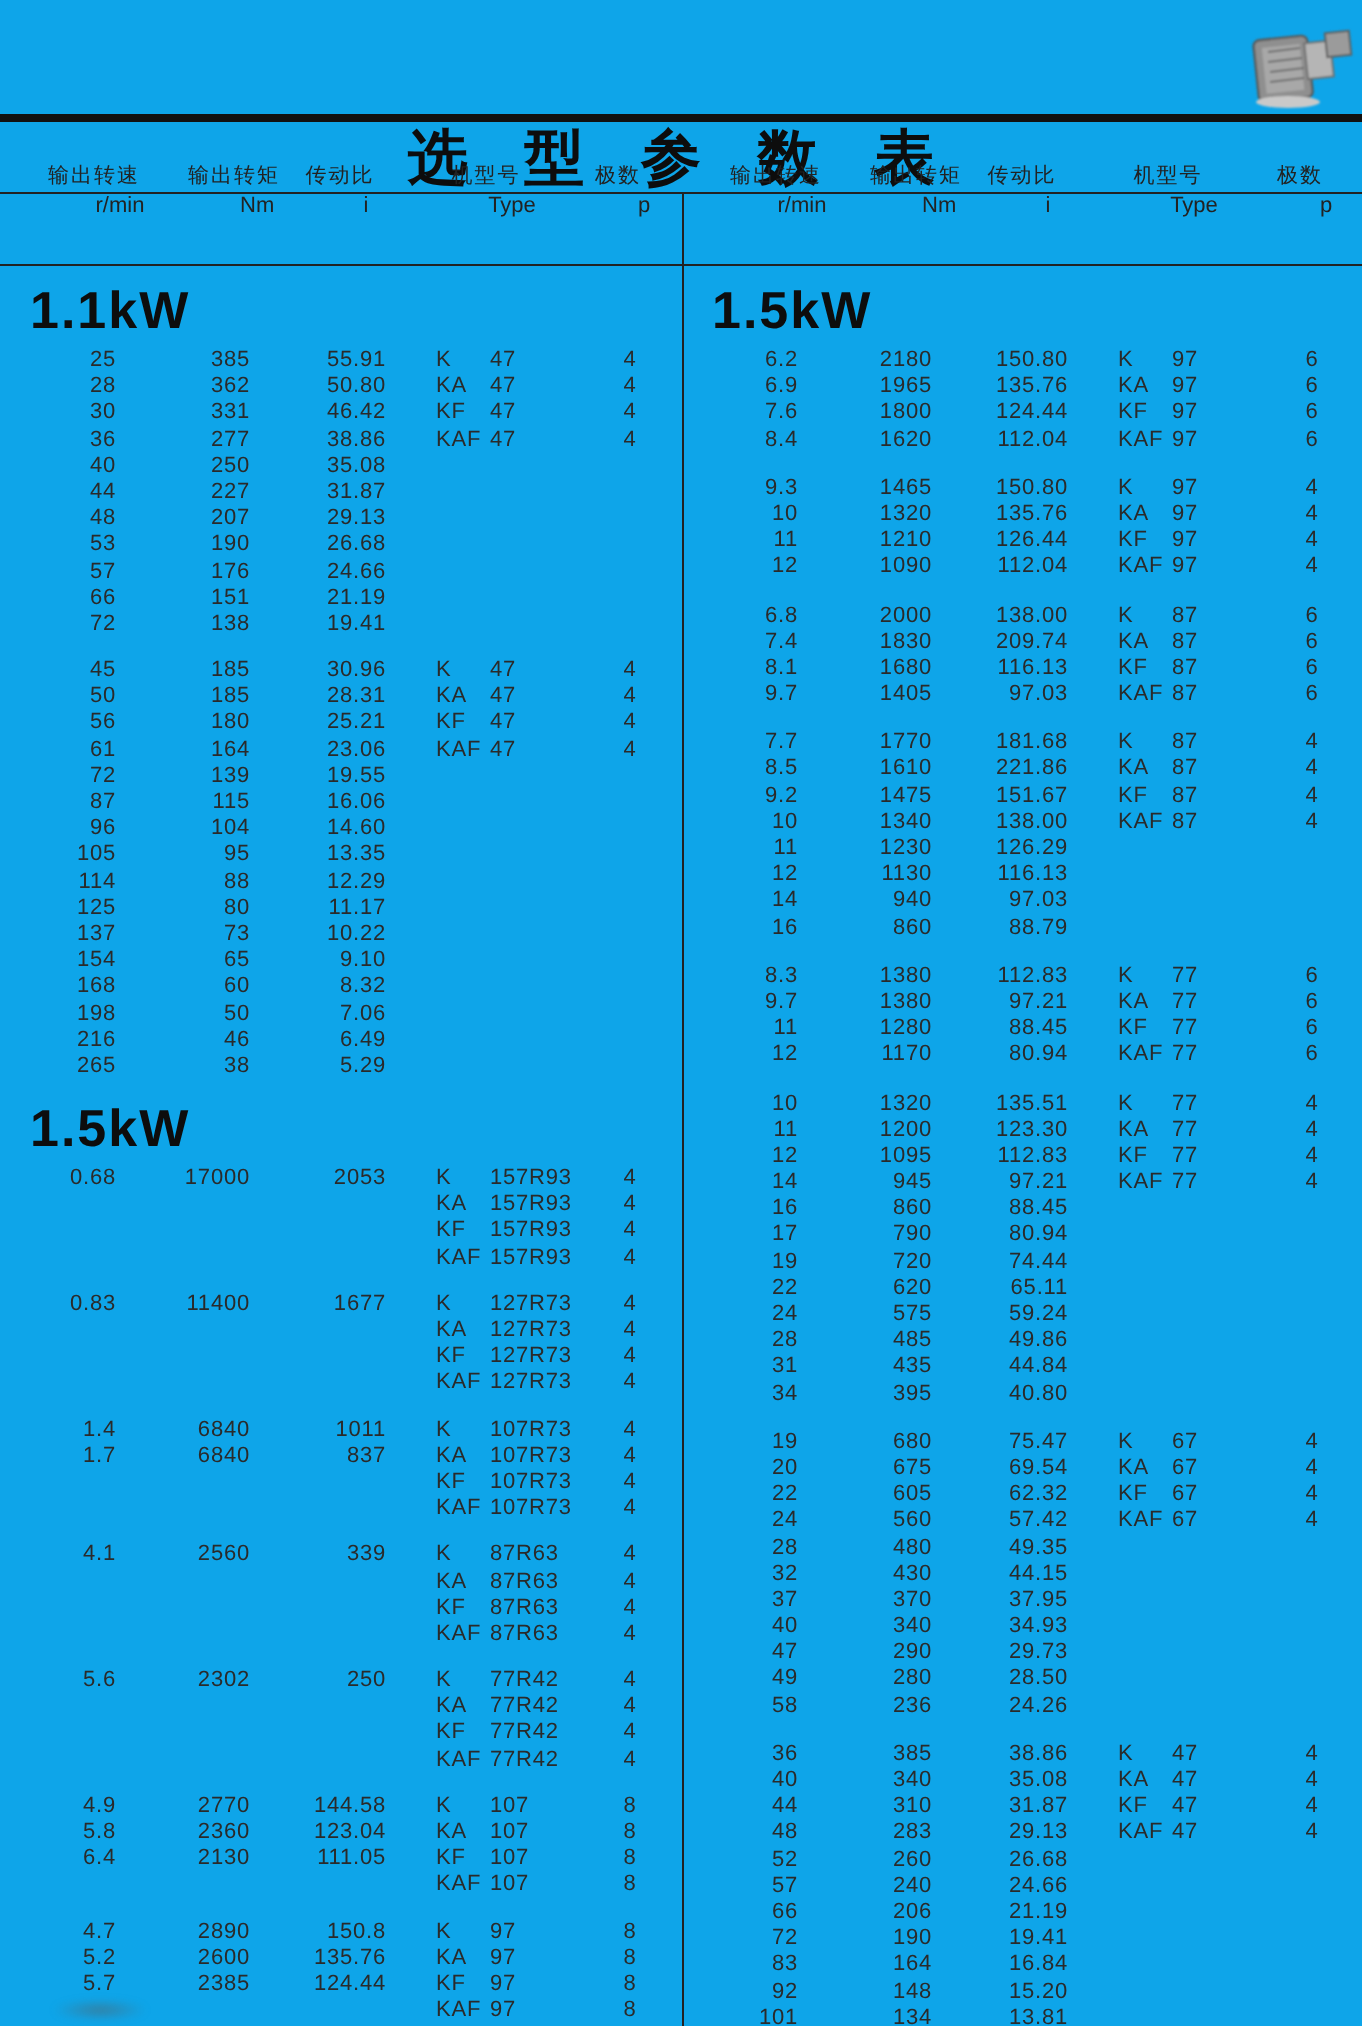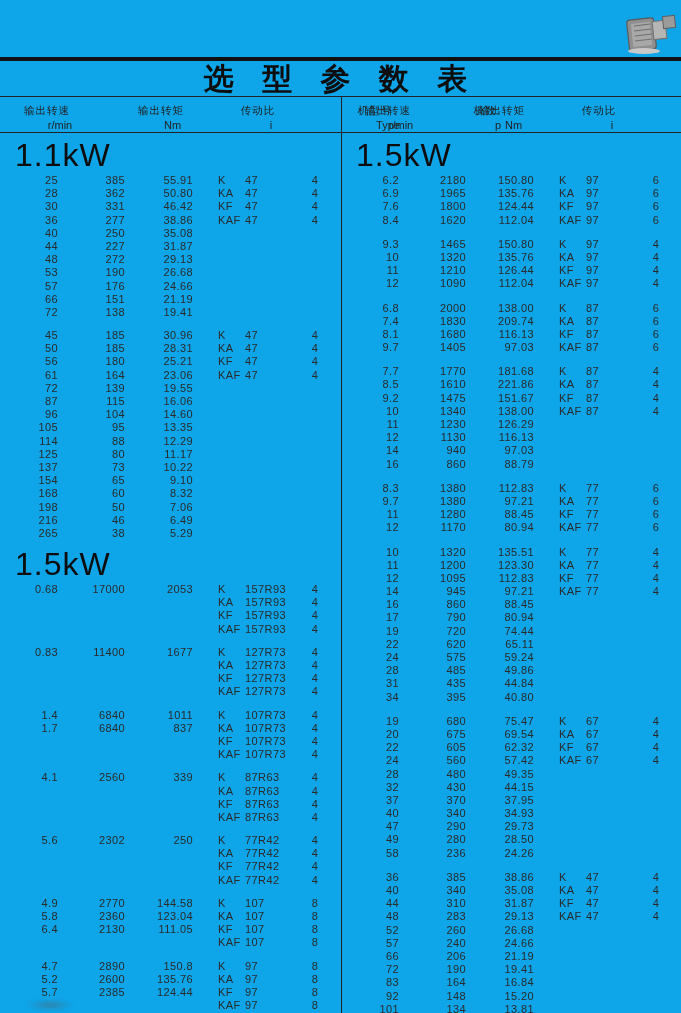--- a/index.html
+++ b/index.html
@@ -13,34 +13,34 @@
   .rule-thin-a { top:96px; height:1px; background:#222; }
   .rule-thin-b { top:132px; height:1px; background:#222; }
   .v-divider { position:absolute; left:341px; top:96px; width:1px; height:917px; background:#222; }
 
   .page-title {
     position:absolute; left:0; top:59px; width:681px; text-align:center;
     font-size:30px; font-weight:bold; letter-spacing:10px; color:#0d0d0d;
     white-space:nowrap;
   }
 
-  .header-band { position:absolute; top:102px; height:34px; display:grid;
-    grid-template-columns:94px 38px 76px 70px 62px;gap:44px; }
+  .header-band { position:absolute; top:80px; height:34px; display:grid;
+    grid-template-columns:94px 38px 76px 70px 62px; }
   .hb-left { left:0; width:340px; }
   .hb-right { left:341px; width:340px; }
   .hcell { text-align:center; font-size:10.5px; line-height:15px; padding-top:1px; color:#222; }
   .hcell .cn { display:block; letter-spacing:1px; white-space:nowrap; }
   .hcell .unit { display:block; font-size:11px;padding-left:26px; }
 
   .tcol { position:absolute; top:133px; width:340px; height:880px; overflow:hidden; }
   .tcol-left { left:0; }
   .tcol-right { left:341px; }
 
   .section-title {
-    font-size:32px; font-weight:normal; color:#0d0d0d;
+    font-size:26px; font-weight:bold; color:#0d0d0d;
     margin:8px 0 4px 15px; letter-spacing:1px; line-height:29px;
   }
   .block { margin-bottom:10px;padding-left:10px; }
   .tcol-right .block { margin-bottom:11px; }
   .row { display:grid; grid-template-columns:48px 67px 68px 52px 55px 30px;
     height:13.2px; line-height:13.2px; font-size:11px; color:#2a2a2a; }
   .row span { white-space:nowrap; letter-spacing:0.4px; }
   .c1,.c2,.c3 { text-align:right; }
   .c4 { padding-left:25px; }
   .c6 { text-align:center; }
@@ -175,21 +175,21 @@
         <div class="row">
           <span class="c1">44</span>
           <span class="c2">227</span>
           <span class="c3">31.87</span>
           <span class="c4"></span>
           <span class="c5"></span>
           <span class="c6"></span>
         </div>
         <div class="row">
           <span class="c1">48</span>
-          <span class="c2">272</span>
+          <span class="c2">207</span>
           <span class="c3">29.13</span>
           <span class="c4"></span>
           <span class="c5"></span>
           <span class="c6"></span>
         </div>
         <div class="row">
           <span class="c1">53</span>
           <span class="c2">190</span>
           <span class="c3">26.68</span>
           <span class="c4"></span>

